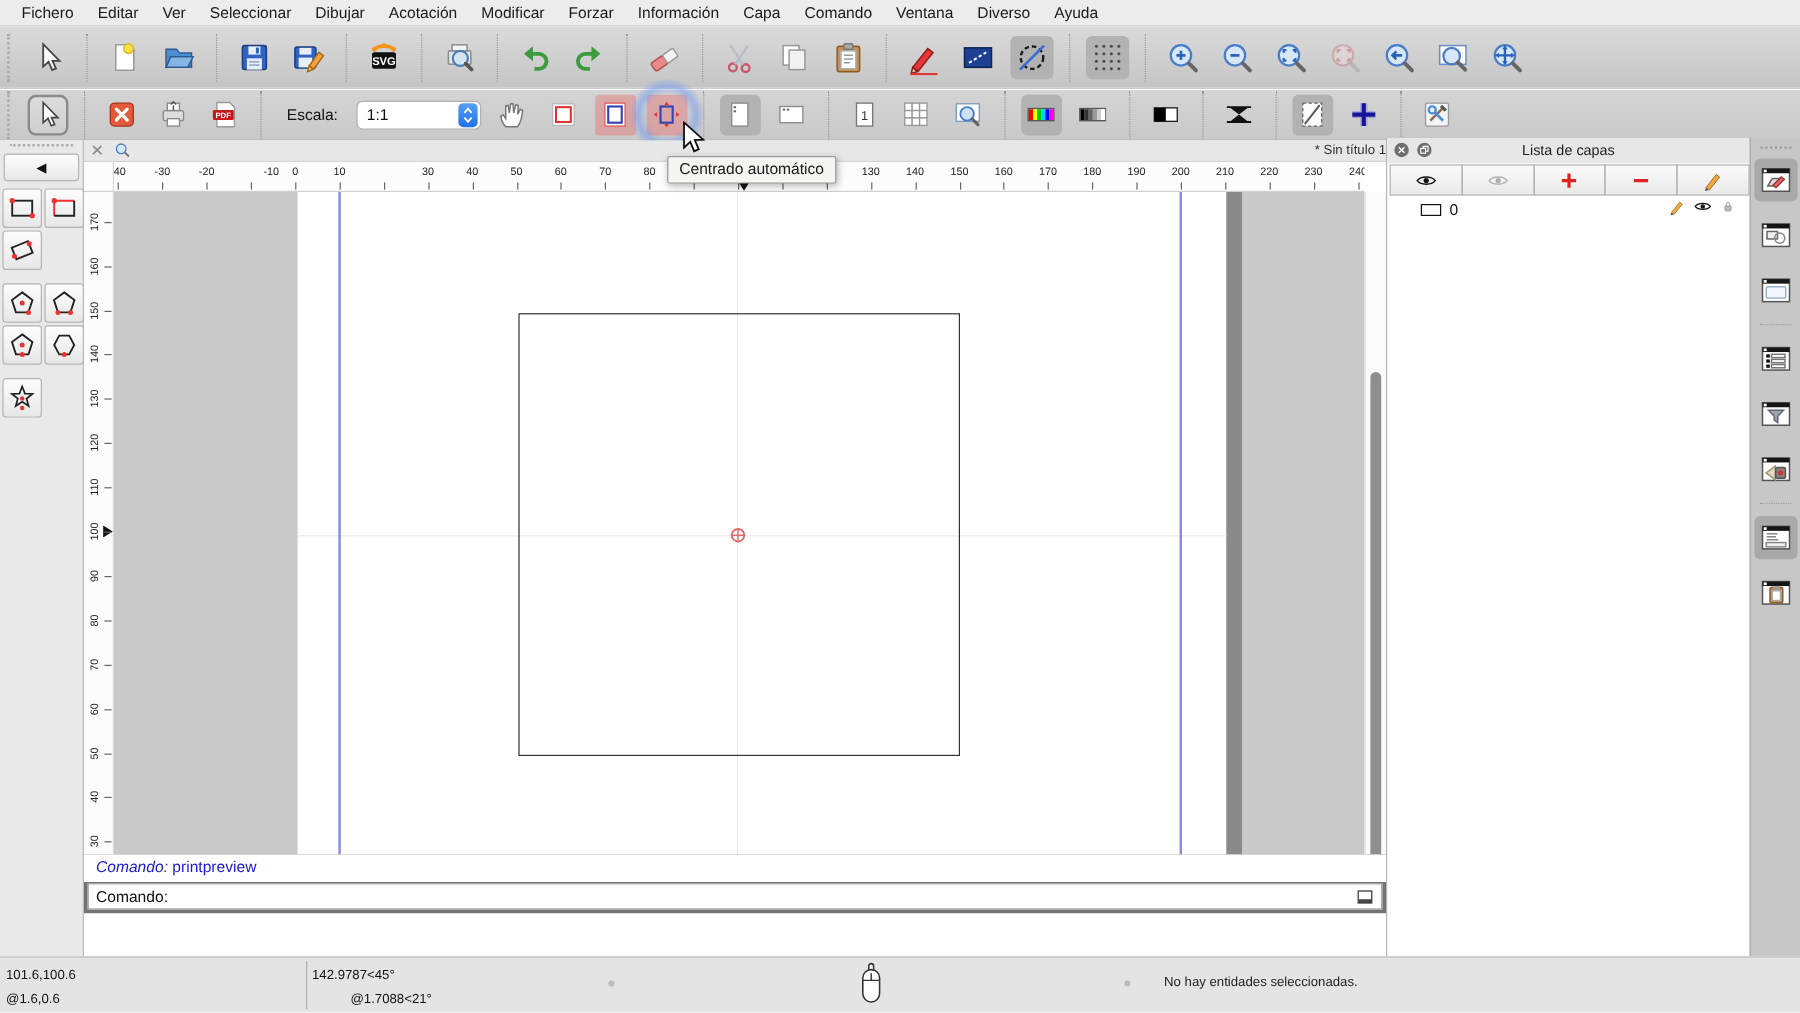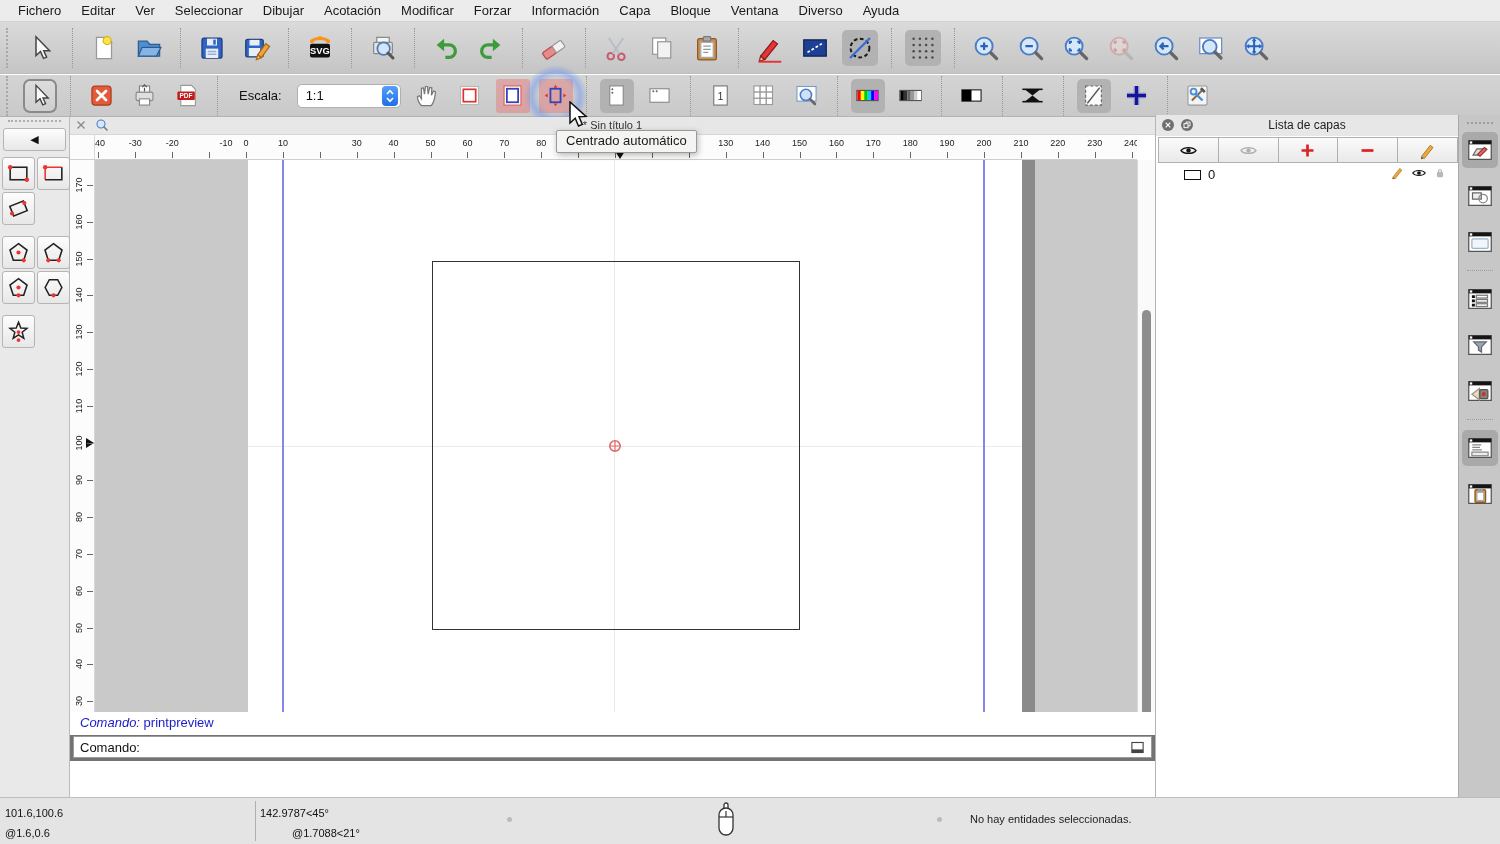--- a/index.html
+++ b/index.html
@@ -51,21 +51,21 @@
   #palette-grid { display:grid; grid-template-columns:33px 33px; gap:2px; padding-left:2px; }
   #palette-grid .tbtn { width:33px; height:33px; border:1px solid #b5b5b5; border-radius:3px;
                         background:linear-gradient(#fdfdfd,#e7e7e7); }
   #palette-grid .tspacer { grid-column:1 / span 2; height:7px; }
 
   
   #tabbar { position:absolute; left:70px; top:117px; width:1085px; height:18px; background:#e7e7e7;
             border-bottom:1px solid #d6d6d6; }
   #tab-close { position:absolute; left:4px; top:1px; }
   #tab-zoom { position:absolute; left:24px; top:0px; }
-  #tab-title { position:absolute; left:0; top:2px; width:100%; text-align:center; font-size:11px; color:#333; }
+  #tab-title { position:absolute; left:0; top:2px; width:100%; text-align:right; font-size:11px; color:#333; }
 
   #corner { position:absolute; left:70px; top:135px; width:25px; height:25px; background:#fcfcfc;
             border-right:1px solid #d8d8d8; border-bottom:1px solid #cfcfcf; }
   #hruler { position:absolute; left:95px; top:135px; width:1042px; height:25px; background:#fcfcfc;
             border-bottom:1px solid #cfcfcf; overflow:hidden; }
   .hlab { position:absolute; top:3px; transform:translateX(-50%); font-size:9px; color:#222; }
   .htick { position:absolute; bottom:1px; width:1px; height:6px; background:#666; }
   .hmarker { position:absolute; left:525px; bottom:0; width:0; height:0; transform:translateX(-50%);
              border-left:5px solid transparent; border-right:5px solid transparent; border-top:8px solid #111; }
   #vruler { position:absolute; left:70px; top:160px; width:25px; height:573px; background:#fcfcfc;
@@ -159,21 +159,21 @@
       <div class="menu-item">Fichero</div>
       <div class="menu-item">Editar</div>
       <div class="menu-item">Ver</div>
       <div class="menu-item">Seleccionar</div>
       <div class="menu-item">Dibujar</div>
       <div class="menu-item">Acotación</div>
       <div class="menu-item">Modificar</div>
       <div class="menu-item">Forzar</div>
       <div class="menu-item">Información</div>
       <div class="menu-item">Capa</div>
-      <div class="menu-item">Bloque</div>
+      <div class="menu-item">Comando</div>
       <div class="menu-item">Ventana</div>
       <div class="menu-item">Diverso</div>
       <div class="menu-item">Ayuda</div>
     </div>
 
   <div id="toolbar-main">
     <div class="handle"></div>
     <div class="iconstrip">
         <div class="tbtn">
           <span class="icon">

